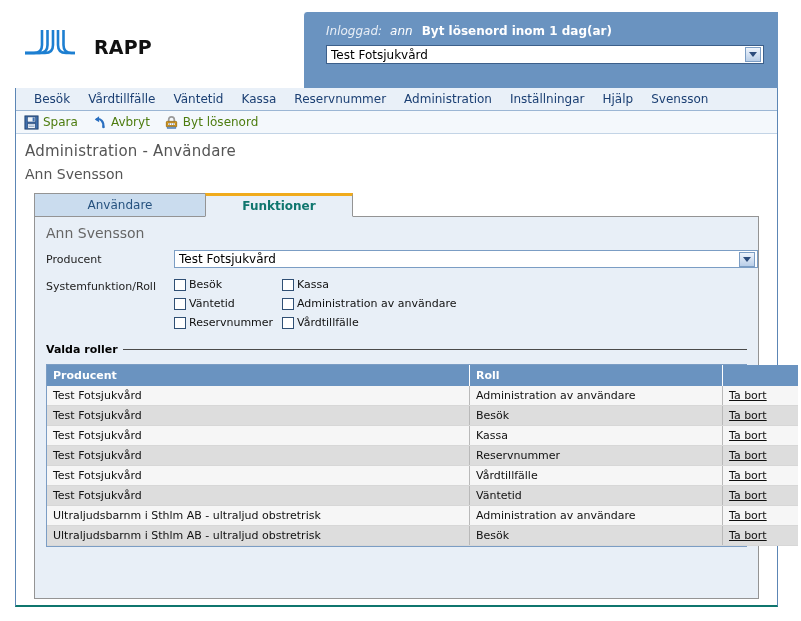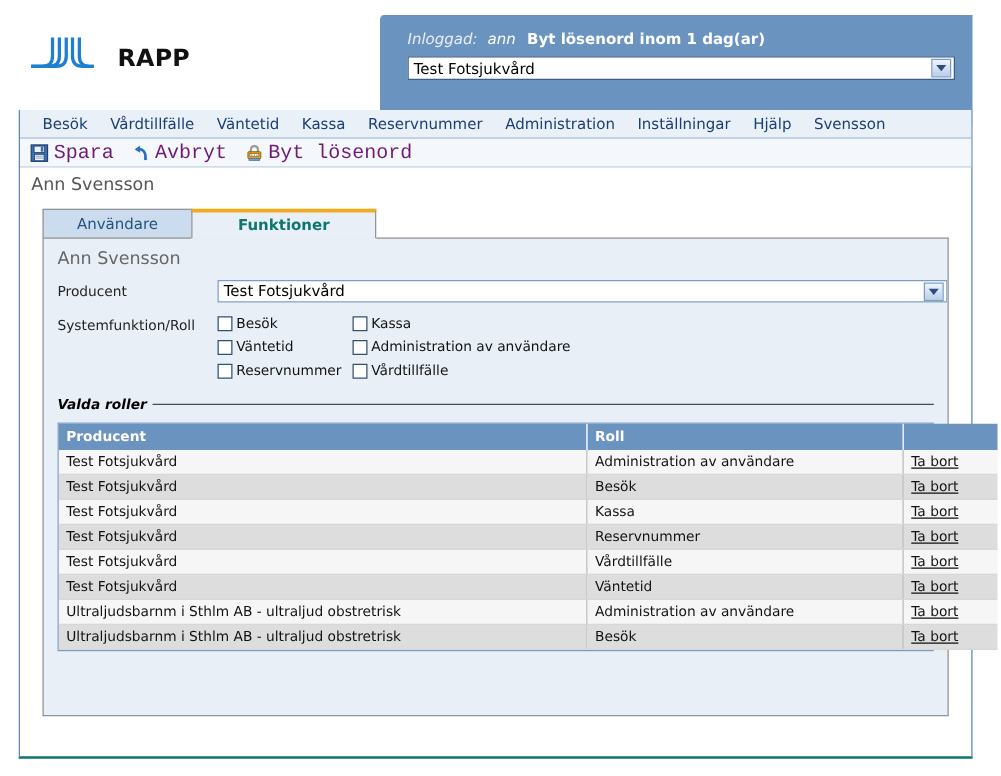--- a/index.html
+++ b/index.html
@@ -155,25 +155,24 @@
     box-sizing: border-box;
   }
   .tool-btn {
     display: flex;
     align-items: center;
     margin-right: 10px;
     cursor: pointer;
     padding: 1px 2px;
   }
   .tool-btn .tlabel {
-    font-size: 16px;
-    color: #701a75;
+    font-size: 12px;
+    color: #4d7c0f;
     margin-left: 4px;
     white-space: nowrap;
-    font-family: Liberation Mono, monospace;
   }
   .ticon { width: 15px; height: 15px; display:block; }
 
   
   #page-title {
     font-size: 15px;
     color: #555555;
     padding: 8px 0 0 9px;
     font-weight: normal;
     letter-spacing: 0.2px;
@@ -197,21 +196,21 @@
     height: 24px;
     box-sizing: border-box;
     display: flex;
     align-items: center;
     justify-content: center;
     font-size: 12px;
     cursor: pointer;
     position: relative;
   }
   .tab.inactive {
-    width: 120px;
+    width: 172px;
     background: #cadcee;
     border: 1px solid #949494;
     color: #26527f;
   }
   .tab.active {
     width: 148px;
     background: #e8eff7;
     border: 1px solid #949494;
     border-top: 3px solid #f0ab1d;
     border-bottom: 1px solid #e8eff7;
@@ -311,21 +310,20 @@
   
   #roles-fieldset {
     margin: 14px 11px 0 11px;
     border: none;
     padding: 0;
   }
   #fieldset-head {
     display: flex;
     align-items: center;
     height: 12px;
-    font-style: italic;
   }
   #fieldset-legend {
     font-size: 11px;
     font-weight: bold;
     color: #000000;
     white-space: nowrap;
     padding-right: 5px;
   }
   #fieldset-rule {
     flex: 1 1 auto;
@@ -451,20 +449,21 @@
         <circle cx="5.8" cy="9.7" r="0.55" fill="#2a4d7d"></circle>
         <circle cx="8" cy="9.7" r="0.55" fill="#2a4d7d"></circle>
         <circle cx="10.2" cy="9.7" r="0.55" fill="#2a4d7d"></circle>
         <rect x="3.4" y="12.8" width="9.2" height="1.5" fill="#7fa5cf" stroke="#3f6fae" stroke-width="0.6"></rect>
       </svg>
       <span class="tlabel">Byt lösenord</span>
     </div>
 
   </div>
 
+  <div id="page-title">Administration - Användare</div>
   <div id="subject-name">Ann Svensson</div>
 
   <div id="tab-strip">
     <div class="tab inactive">
       <span>Användare</span>
     </div>
     <div class="tab active">
       <span>Funktioner</span>
     </div>
   </div>

